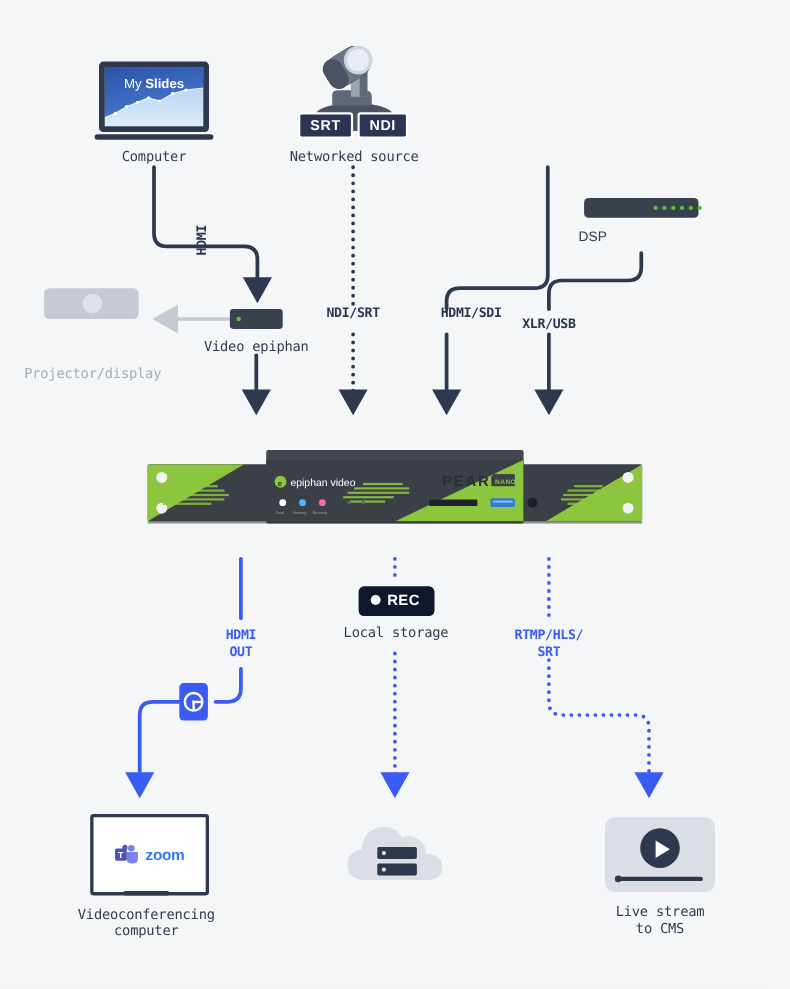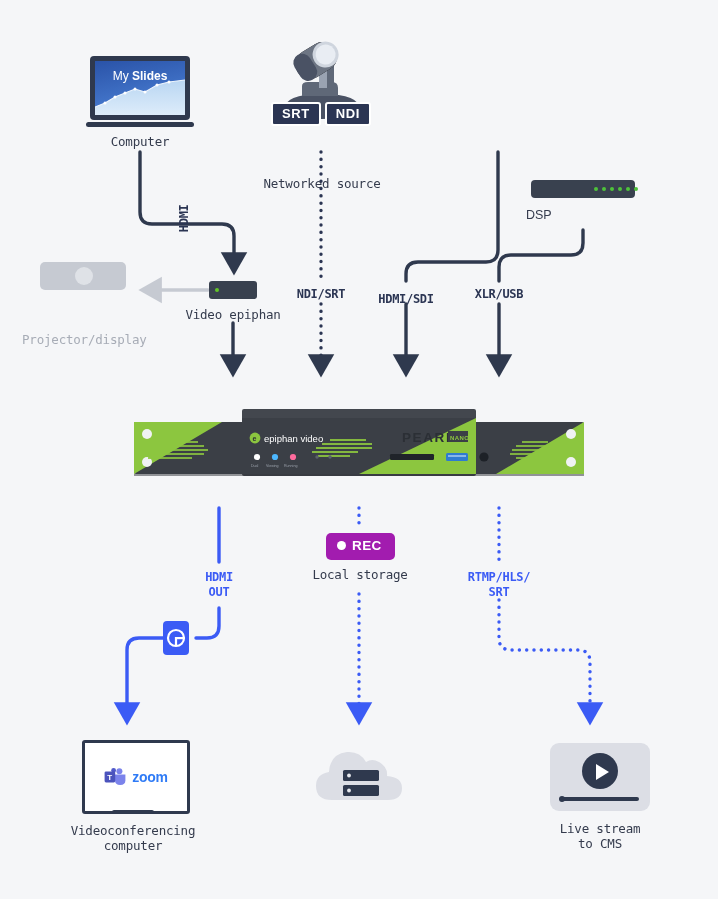--- a/index.html
+++ b/index.html
@@ -48,21 +48,21 @@
   .dsp-box{position:absolute;width:104px;height:18px;background:#39414f;border-radius:4px;}
   .dsp-led{position:absolute;top:7px;width:4px;height:4px;border-radius:50%;background:#4ec23a;}
   
   .sw-box{position:absolute;width:48px;height:18px;background:#39414f;border-radius:3px;}
   .sw-led{position:absolute;left:6px;top:7px;width:4px;height:4px;border-radius:50%;background:#62c427;}
   
   .pj-box{position:absolute;width:86px;height:28px;background:#c6cad2;border-radius:5px;}
   .pj-lens{position:absolute;left:35px;top:5px;width:18px;height:18px;border-radius:50%;background:#dfe2e7;}
   
   .rec{
-    position:absolute;background:#a21caf;border-radius:5px;color:#fff;
+    position:absolute;background:#0f172a;border-radius:5px;color:#fff;
     font-family:"Liberation Sans","DejaVu Sans",sans-serif;
     font-size:13.5px;font-weight:700;letter-spacing:.4px;
     padding:6px 13px 7px 11px;display:flex;align-items:center;gap:6px;line-height:1;
   }
   .rec-dot{width:9px;height:9px;border-radius:50%;background:#fff;display:inline-block;}
   
   .mon{position:absolute;width:102px;height:68px;border:3.5px solid #2f394e;border-radius:3px;background:#fff;}
   .mon-stand{position:absolute;left:30px;top:70px;width:42px;height:4px;background:#2f394e;border-radius:2px;}
   .zoomrow{position:absolute;left:0;top:24px;width:102px;display:flex;align-items:center;justify-content:center;gap:6px;}
   .zoomtxt{font-family:"Liberation Sans","DejaVu Sans",sans-serif;font-size:14px;font-weight:700;color:#2f7bf6;letter-spacing:-.3px;}
@@ -169,21 +169,21 @@
         <rect x="22" y="8" width="44" height="29" rx="14.5" fill="#6d7583"></rect>
         <rect x="22" y="8" width="18" height="29" rx="9" fill="#4a5264"></rect>
         <circle cx="55" cy="22.5" r="13" fill="#cfd5de"></circle>
         <circle cx="55" cy="22.5" r="10" fill="#e9edf3"></circle>
       </g>
     </svg>
     <div class="badges" style="left:-1px;top:64px;">
       <span class="badge">SRT</span>
       <span class="badge">NDI</span>
     </div>
-    <div class="cap" style="position:absolute;left:-30px;top:96px;width:160px;margin-top:42px;">Networked source</div>
+    <div class="cap" style="position:absolute;left:-30px;top:96px;width:160px;">Networked source</div>
   </div>
 
 
   <div class="node" style="left:531px;top:180px;">
     <div class="dsp-box">
       <span class="dsp-led" style="left:63px;"></span>
       <span class="dsp-led" style="left:71px;"></span>
       <span class="dsp-led" style="left:79px;"></span>
       <span class="dsp-led" style="left:87px;"></span>
       <span class="dsp-led" style="left:95px;"></span>
@@ -200,22 +200,22 @@
   </div>
 
   <div class="node" style="left:40px;top:262px;">
     <div class="pj-box">
       <div class="pj-lens"></div>
     </div>
     <div class="cap muted" style="position:absolute;left:-18px;top:42px;width:122px;margin-top:28px;">Projector/display</div>
   </div>
 
   <div class="wlab vert" style="left:160px;top:211px;width:48px;">HDMI</div>
-  <div class="wlab" style="left:271px;top:287px;width:100px;">NDI/SRT</div>
-  <div class="wlab" style="left:356px;top:292px;width:100px;">HDMI/SDI</div>
+  <div class="wlab" style="left:271px;top:277px;width:100px;">NDI/SRT</div>
+  <div class="wlab" style="left:356px;top:277px;width:100px;text-align:right;">HDMI/SDI</div>
   <div class="wlab" style="left:449px;top:287px;width:100px;">XLR/USB</div>
 
   <div class="pearl" style="left:134px;top:405px;width:450px;height:75px;">
     <svg width="450" height="75" viewBox="0 0 450 75">
 
       <rect x="0" y="17" width="450" height="52" rx="2" fill="#3b3f46"></rect>
 
       <clipPath id="clipL">
           <rect x="0" y="17" width="108" height="52"></rect>
         </clipPath>

